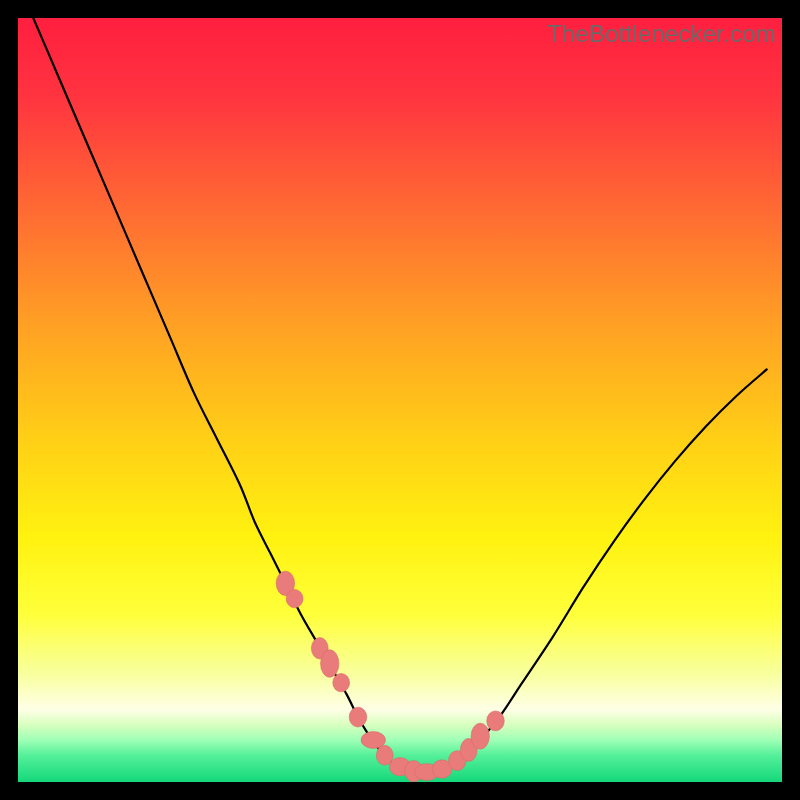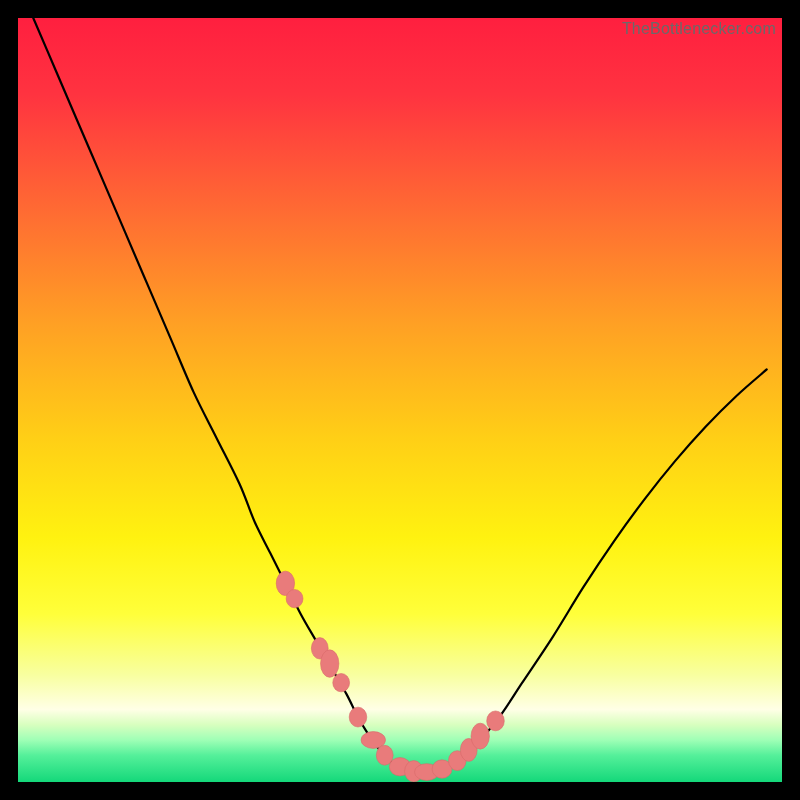--- a/index.html
+++ b/index.html
@@ -23,21 +23,21 @@
     left: 0;
     top: 0;
     width: 764px;
     height: 764px;
   }
   .watermark {
     position: absolute;
     top: 2px;
     right: 6px;
     font-family: Arial, Helvetica, sans-serif;
-    font-size: 16px;
+    font-size: 24px;
     color: #6a6a6a;
     letter-spacing: 0.2px;
     white-space: nowrap;
   }
 </style>
 </head>
 <body>
 
 <div class="frame">
   <svg class="plot" viewBox="0 0 764 764">

